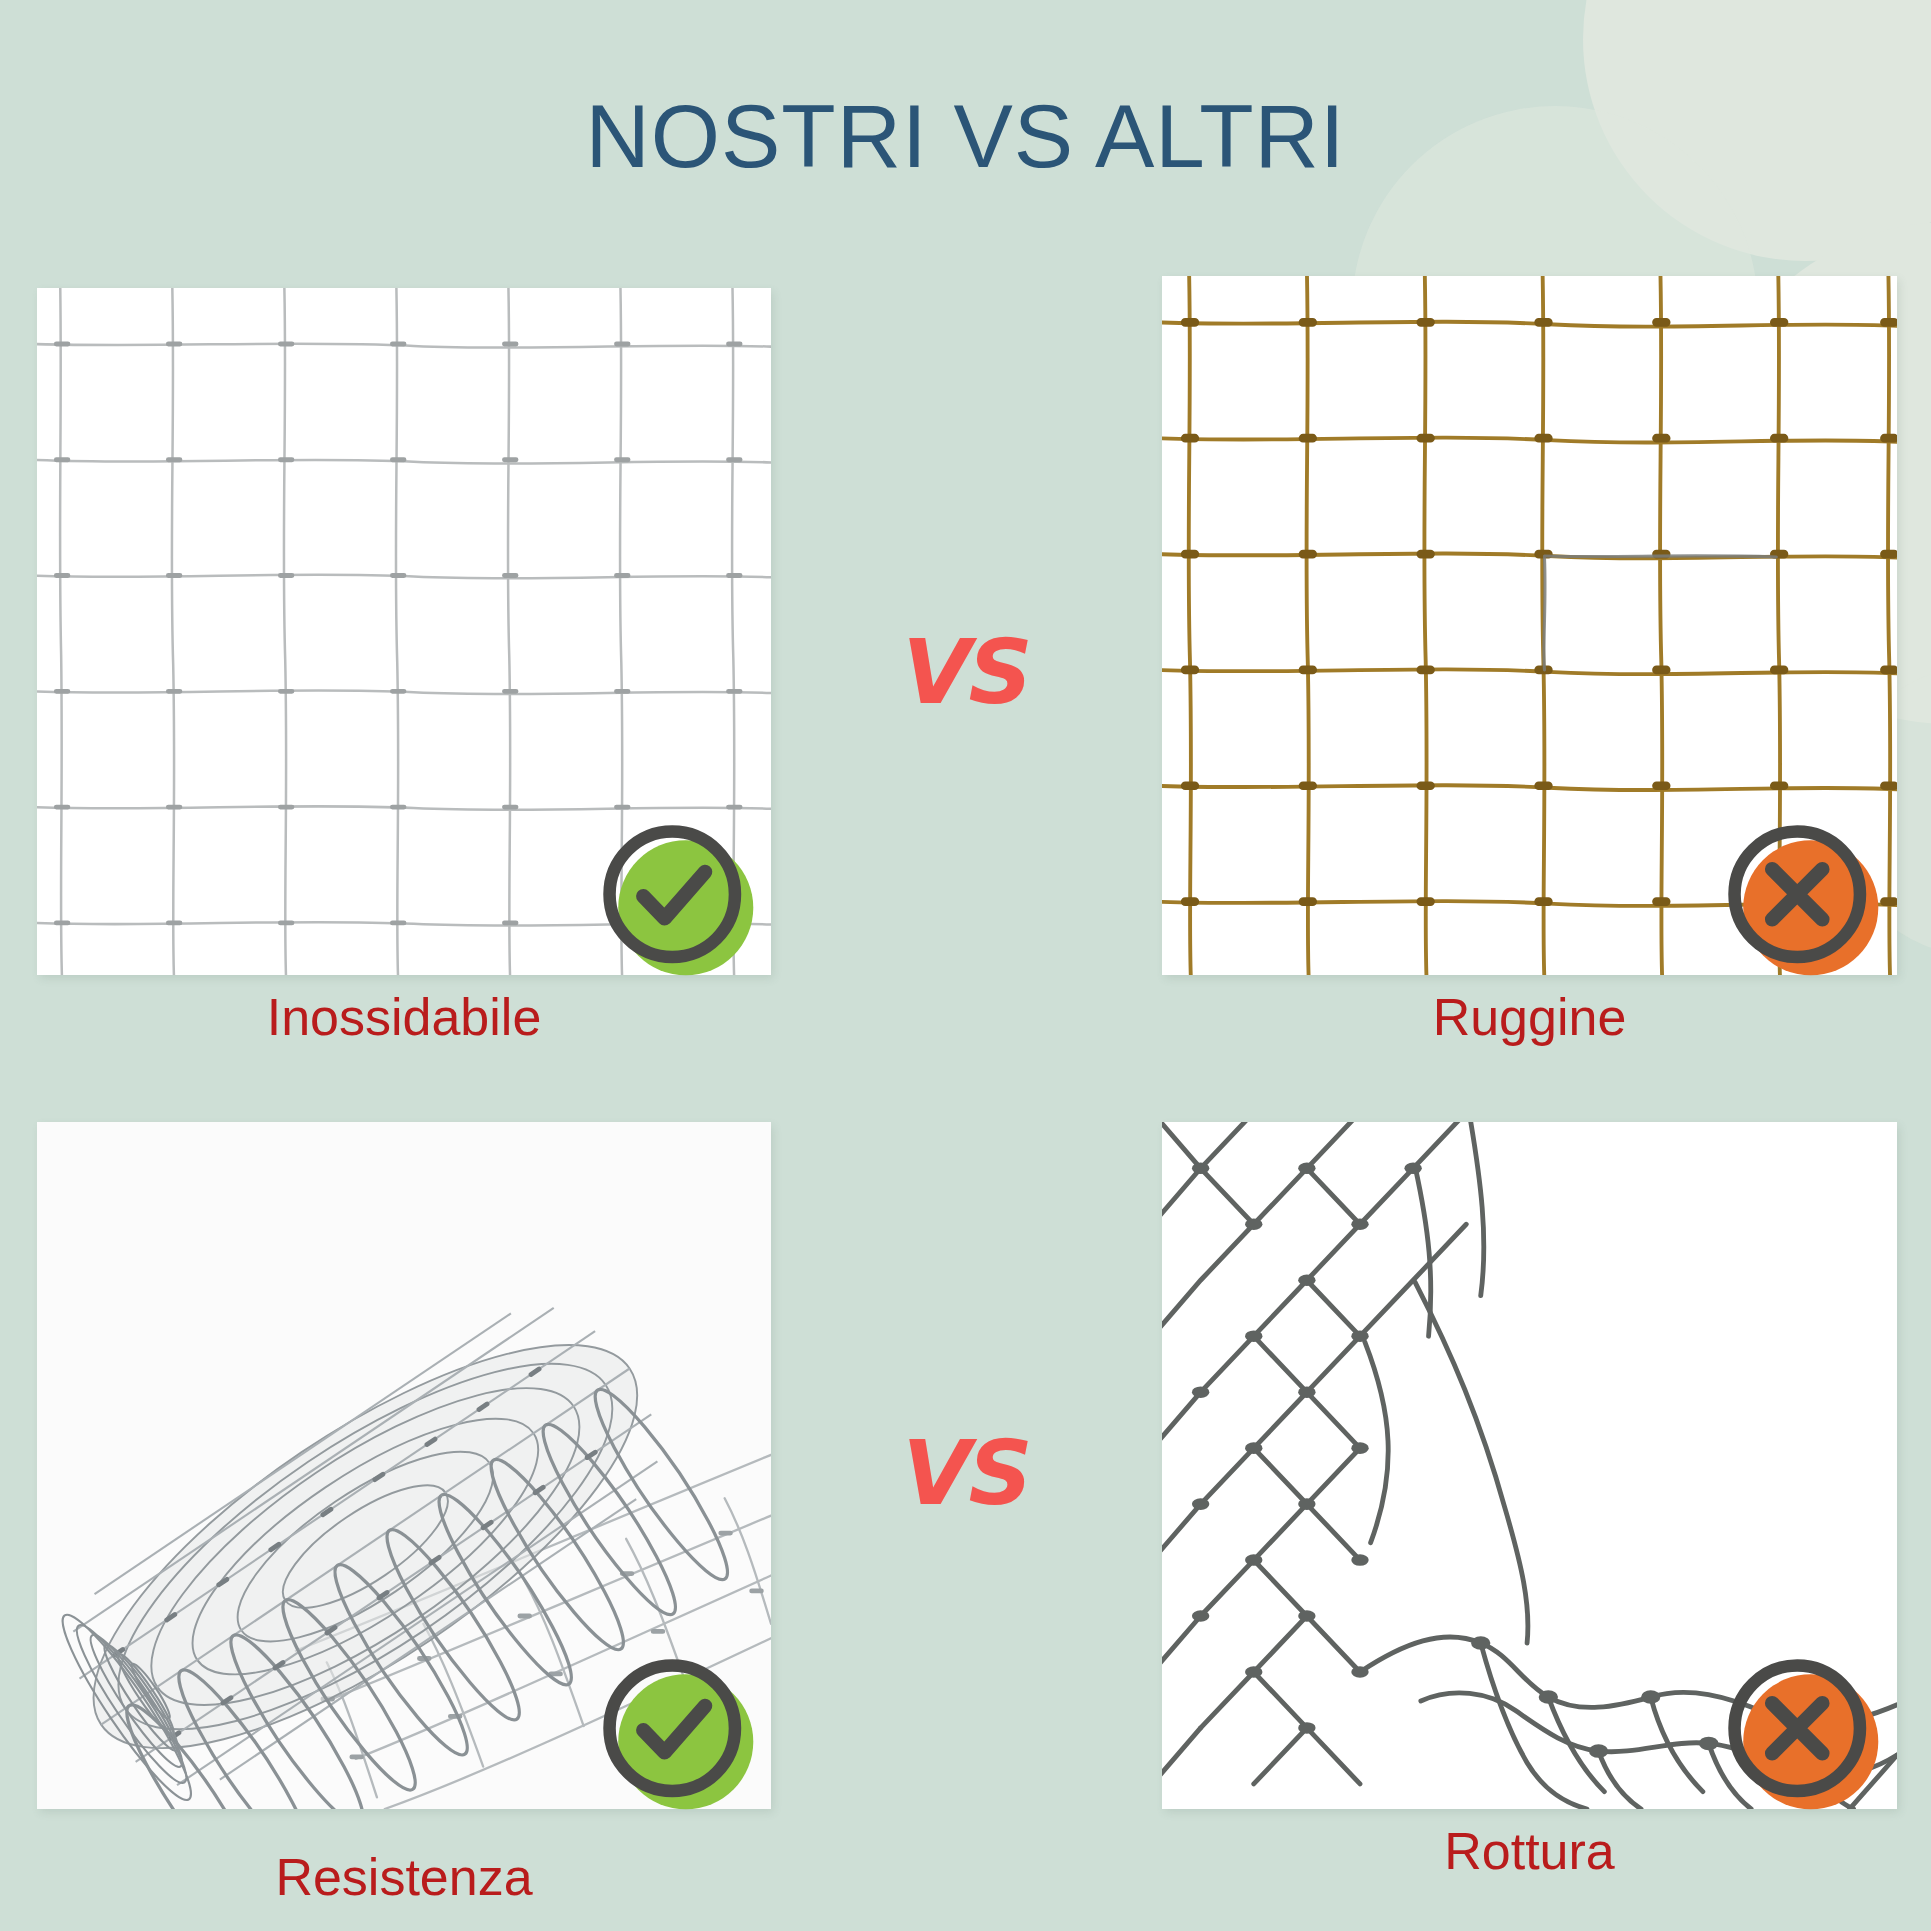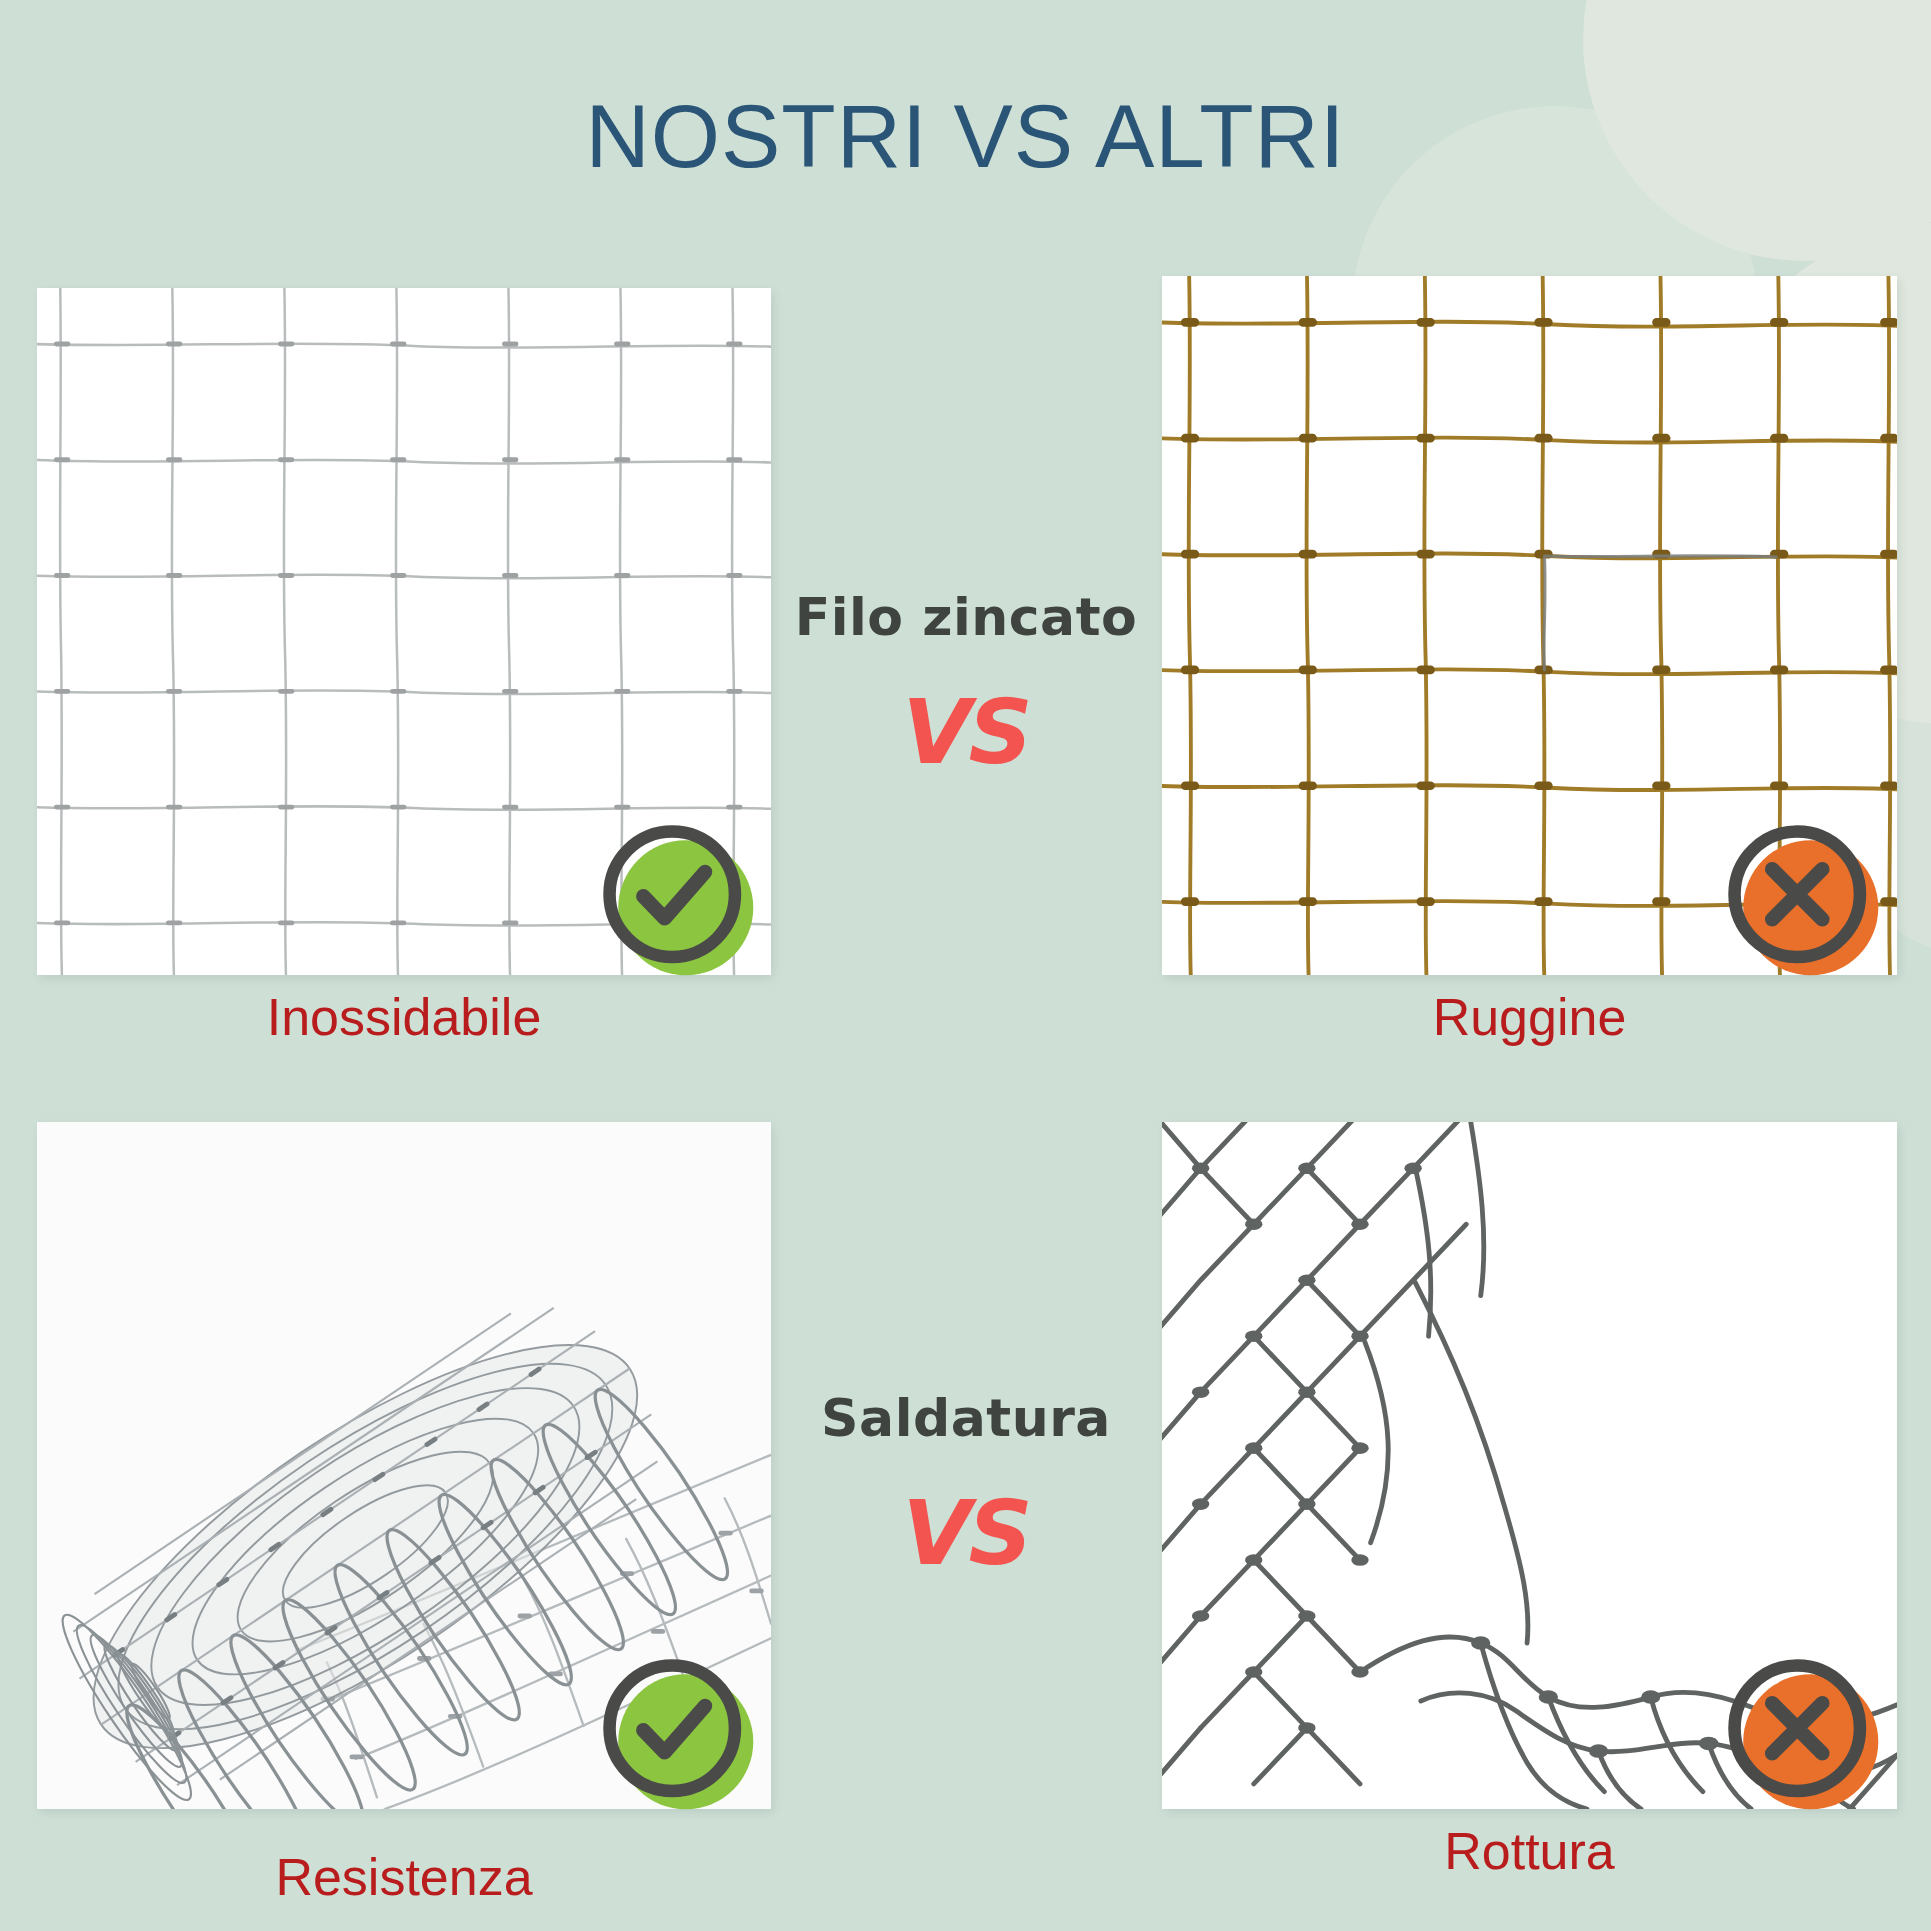--- a/index.html
+++ b/index.html
@@ -346,21 +346,19 @@
 <div class="badge" id="badge-br">
   <svg viewBox="0 0 170 170">
     <circle cx="92" cy="92" r="70" fill="#e8702a"></circle>
     <circle cx="78" cy="78" r="65" fill="none" stroke="#4a4a48" stroke-width="13"></circle>
     <path d="M52 52 L104 104 M104 52 L52 104" fill="none" stroke="#4a4a48" stroke-width="15" stroke-linecap="round"></path>
   </svg>
 </div>
 <div class="caption" id="cap-br">Rottura</div>
 
 <div class="center-group" id="group-1">
-  <div class="feature-label">Filo zincato</div>
   <div class="vs-mark">VS</div>
 </div>
 
 <div class="center-group" id="group-2">
-  <div class="feature-label">Saldatura</div>
   <div class="vs-mark">VS</div>
 </div>
 
 
 </body></html>

